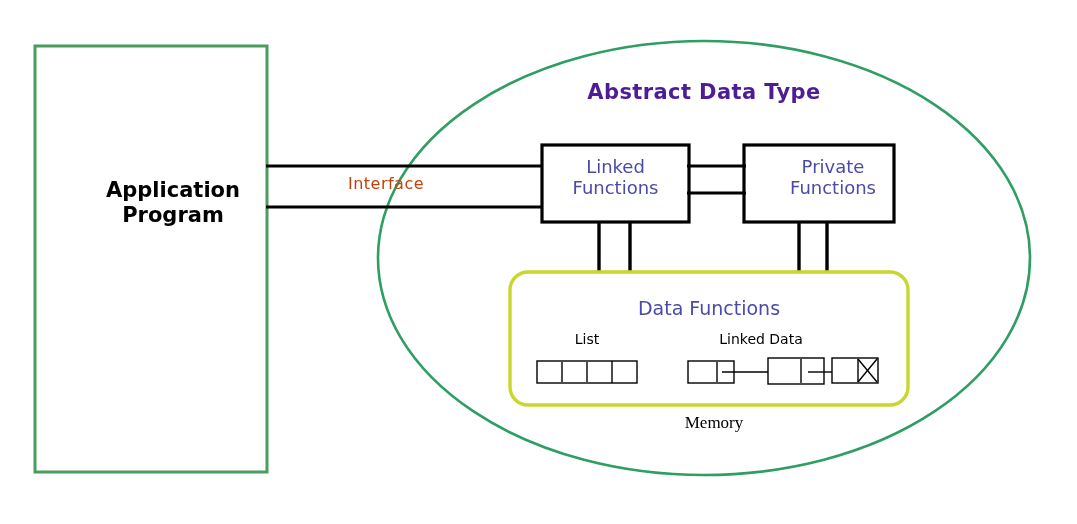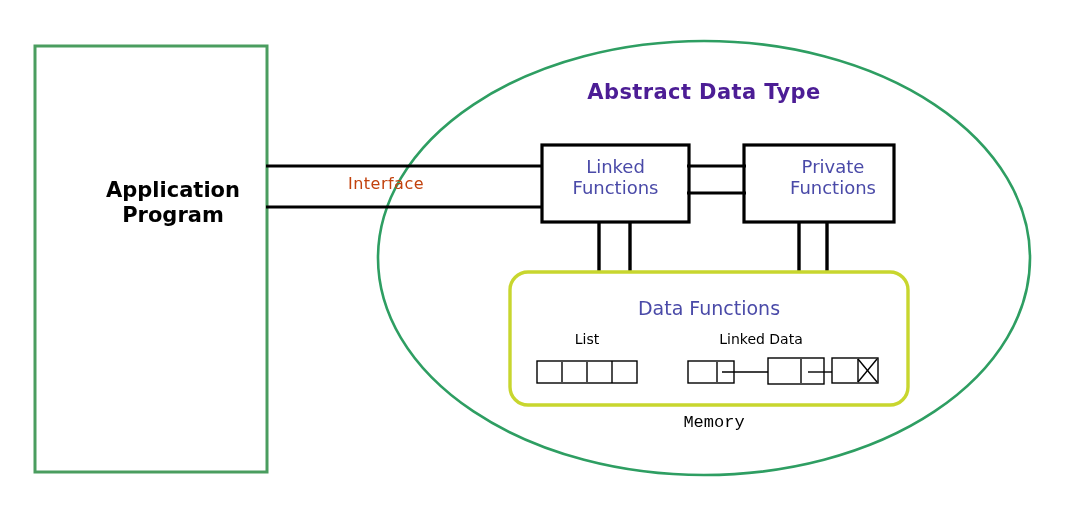--- a/index.html
+++ b/index.html
@@ -99,21 +99,21 @@
     top: 331px;
     width: 122px;
     font-family: "DejaVu Sans", sans-serif;
     font-size: 14px;
     color: #000000;
   }
   .lbl-memory {
     left: 624px;
     top: 413px;
     width: 180px;
-    font-family: Liberation Mono, monospace;
+    font-family: Liberation Serif, serif;
     font-size: 17px;
     color: #000000;
   }
 </style>
 </head>
 <body>
 
 <div id="stage">
 
   <svg id="diagram-svg" viewBox="0 0 1077 524">

